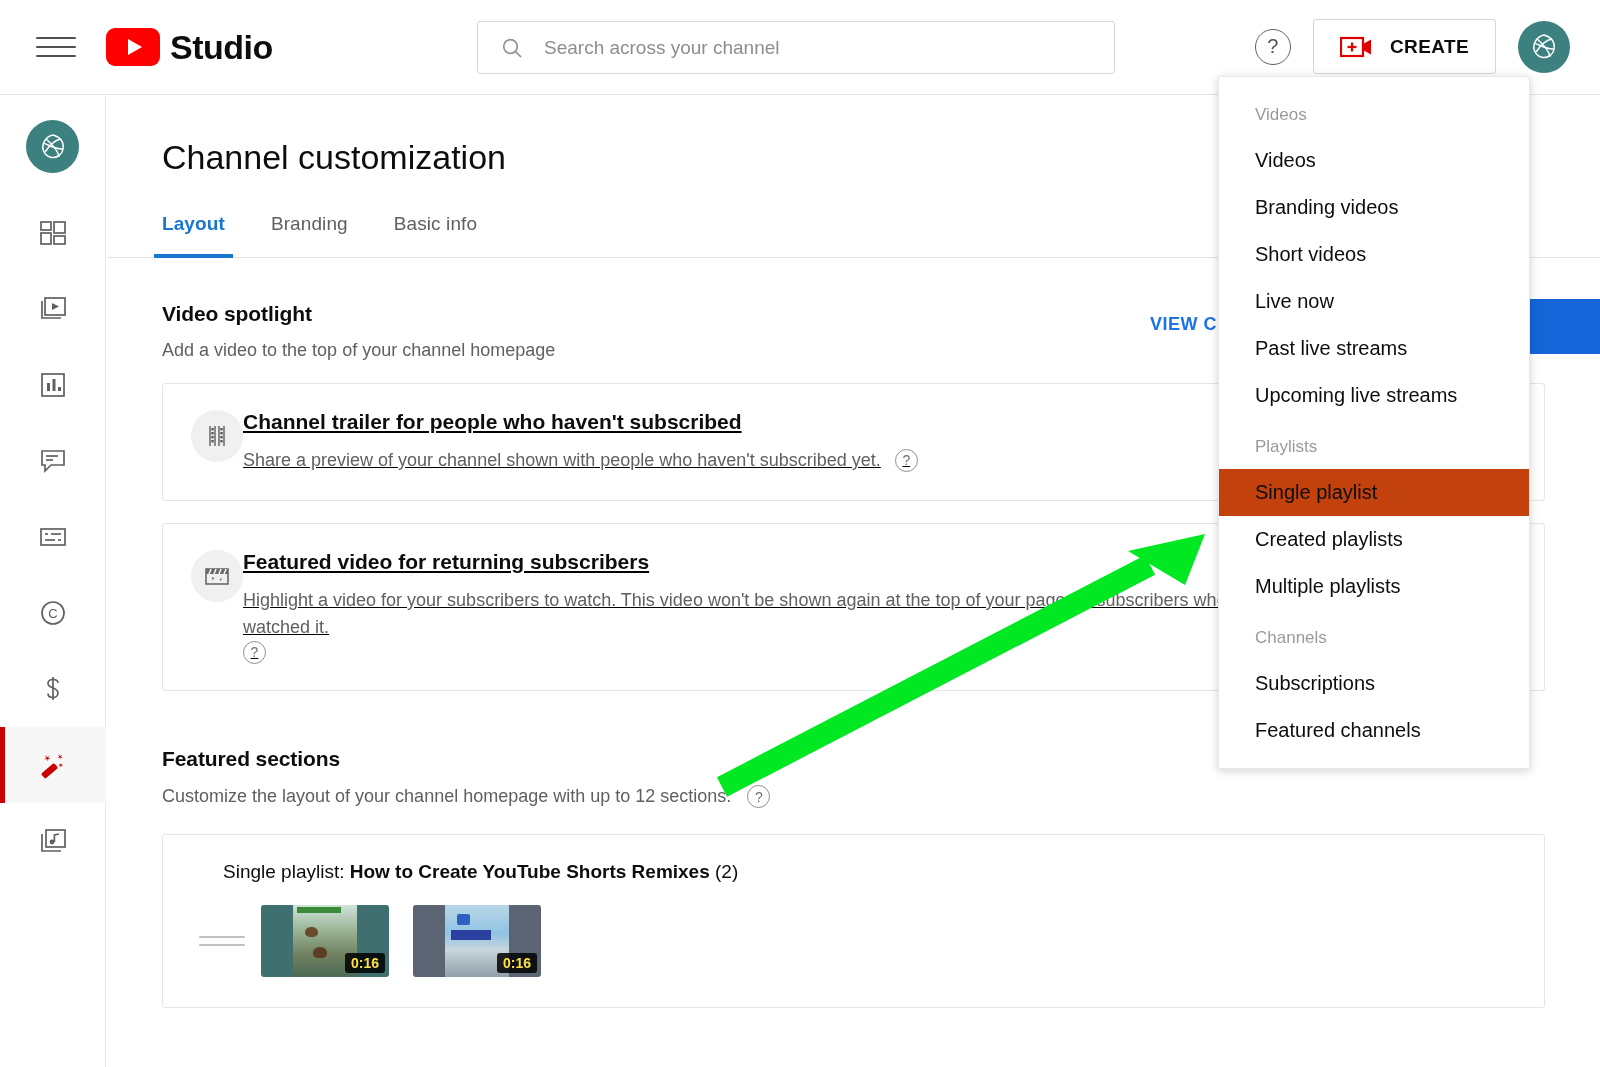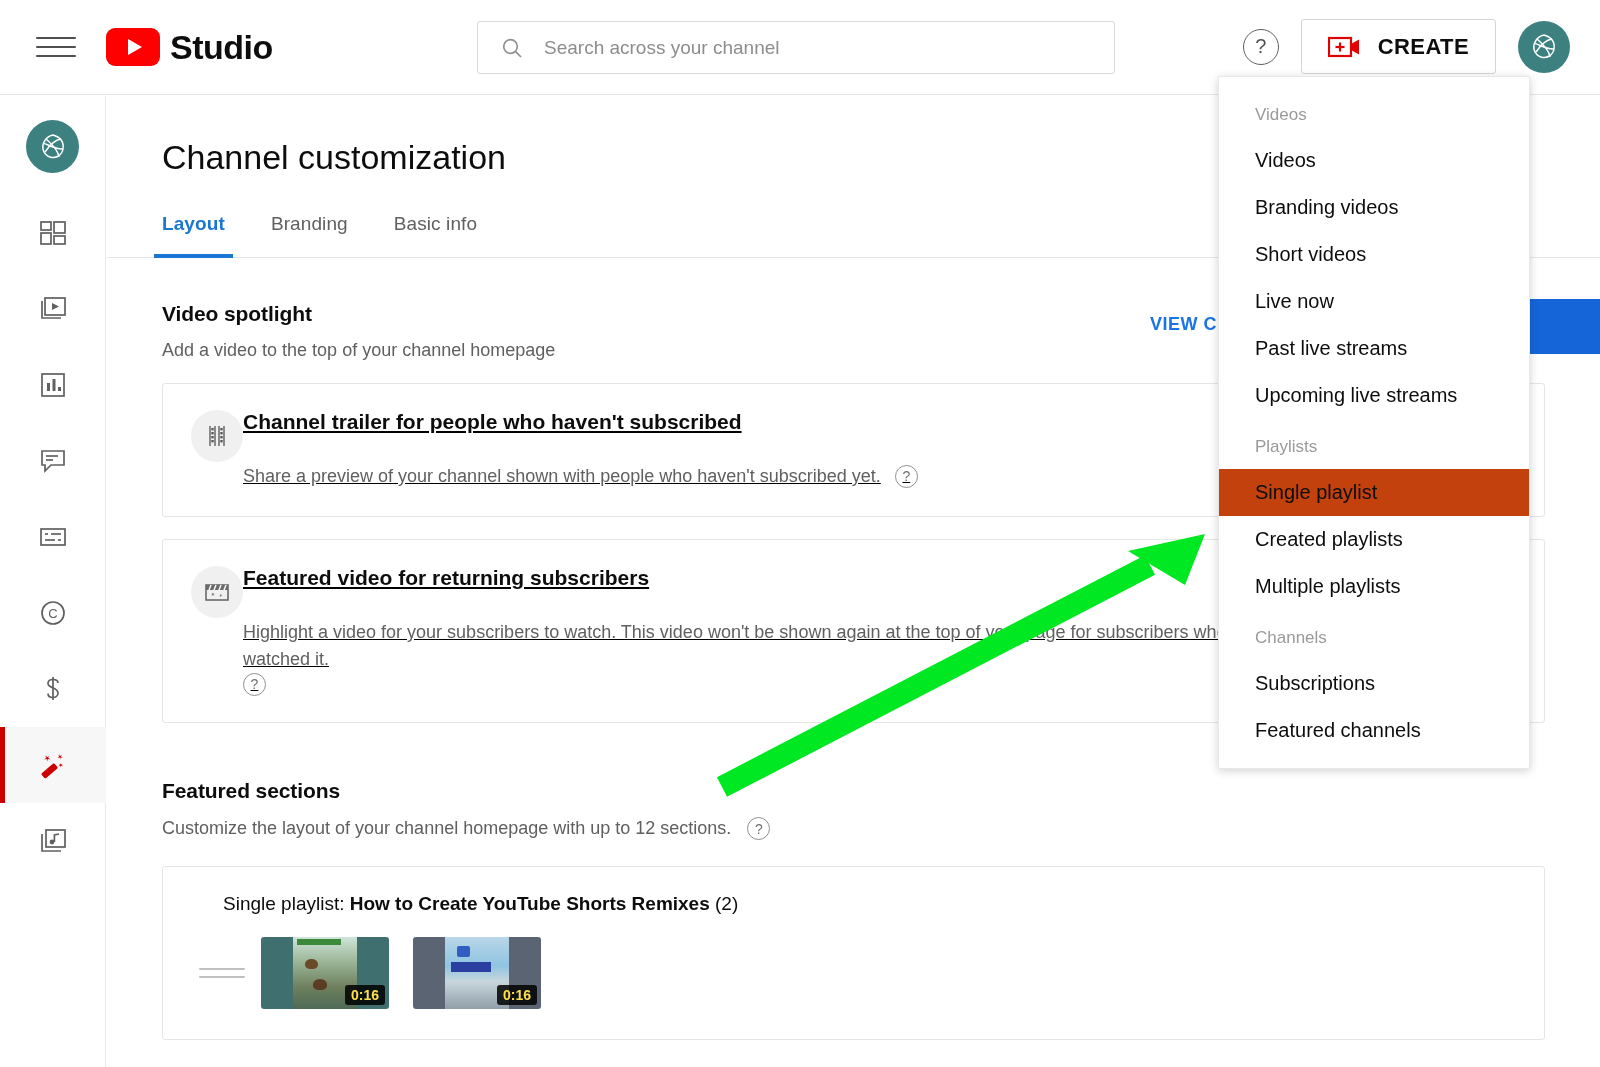--- a/index.html
+++ b/index.html
@@ -51,21 +51,21 @@
   .topright { position: absolute; right: 30px; top: 19px; display: flex; align-items: center; gap: 22px; }
   .help-btn {
     width: 36px; height: 36px; border: 1.6px solid #606060; border-radius: 50%;
     display: flex; align-items: center; justify-content: center;
     font-size: 20px; color: #505050; cursor: pointer;
   }
   .create-btn {
     height: 55px; padding: 0 26px; border: 1px solid #d5d5d5; border-radius: 3px;
     background: #fff; display: flex; align-items: center; gap: 16px; cursor: pointer;
   }
-  .create-label { font-size: 22px; font-weight: 700; color: #0d0d0d; letter-spacing: 0.4px; }
+  .create-label { font-size: 19px; font-weight: 700; color: #0d0d0d; letter-spacing: 0.4px; }
   .avatar-top {
     width: 52px; height: 52px; border-radius: 50%; background: #3d8080;
     display: flex; align-items: center; justify-content: center; cursor: pointer;
   }
 
   
   .sidebar {
     position: absolute; left: 0; top: 96px; width: 106px; height: 971px;
     background: #fff; border-right: 1px solid #e8e8e8; z-index: 10;
   }
@@ -114,21 +114,21 @@
   .card {
     margin-top: 22px; border: 1px solid #e5e5e5; border-radius: 3px;
     padding: 26px 28px; display: flex; min-height: 118px; text-decoration: underline;
   }
   .card-icon {
     width: 52px; height: 52px; border-radius: 50%; background: #f0f0f0; flex: none;
     display: flex; align-items: center; justify-content: center;
   }
   .card-title { font-size: 21px; font-weight: 700; color: #0d0d0d; }
   .card-desc {
-    margin-top: 29px; font-size: 18px; color: #606060; line-height: 1.5;
+    margin-top: 13px; font-size: 18px; color: #606060; line-height: 1.5;
     display: flex; flex-wrap: wrap; align-items: center; gap: 0 14px; max-width: 1150px;
   }
   .qmark {
     display: inline-flex; align-items: center; justify-content: center;
     width: 23px; height: 23px; border: 1.4px solid #909090; border-radius: 50%;
     font-size: 14px; color: #707070; flex: none; cursor: pointer;
   }
 
   .featured-wrap { margin-top: 56px; }
   .playlist-card {

